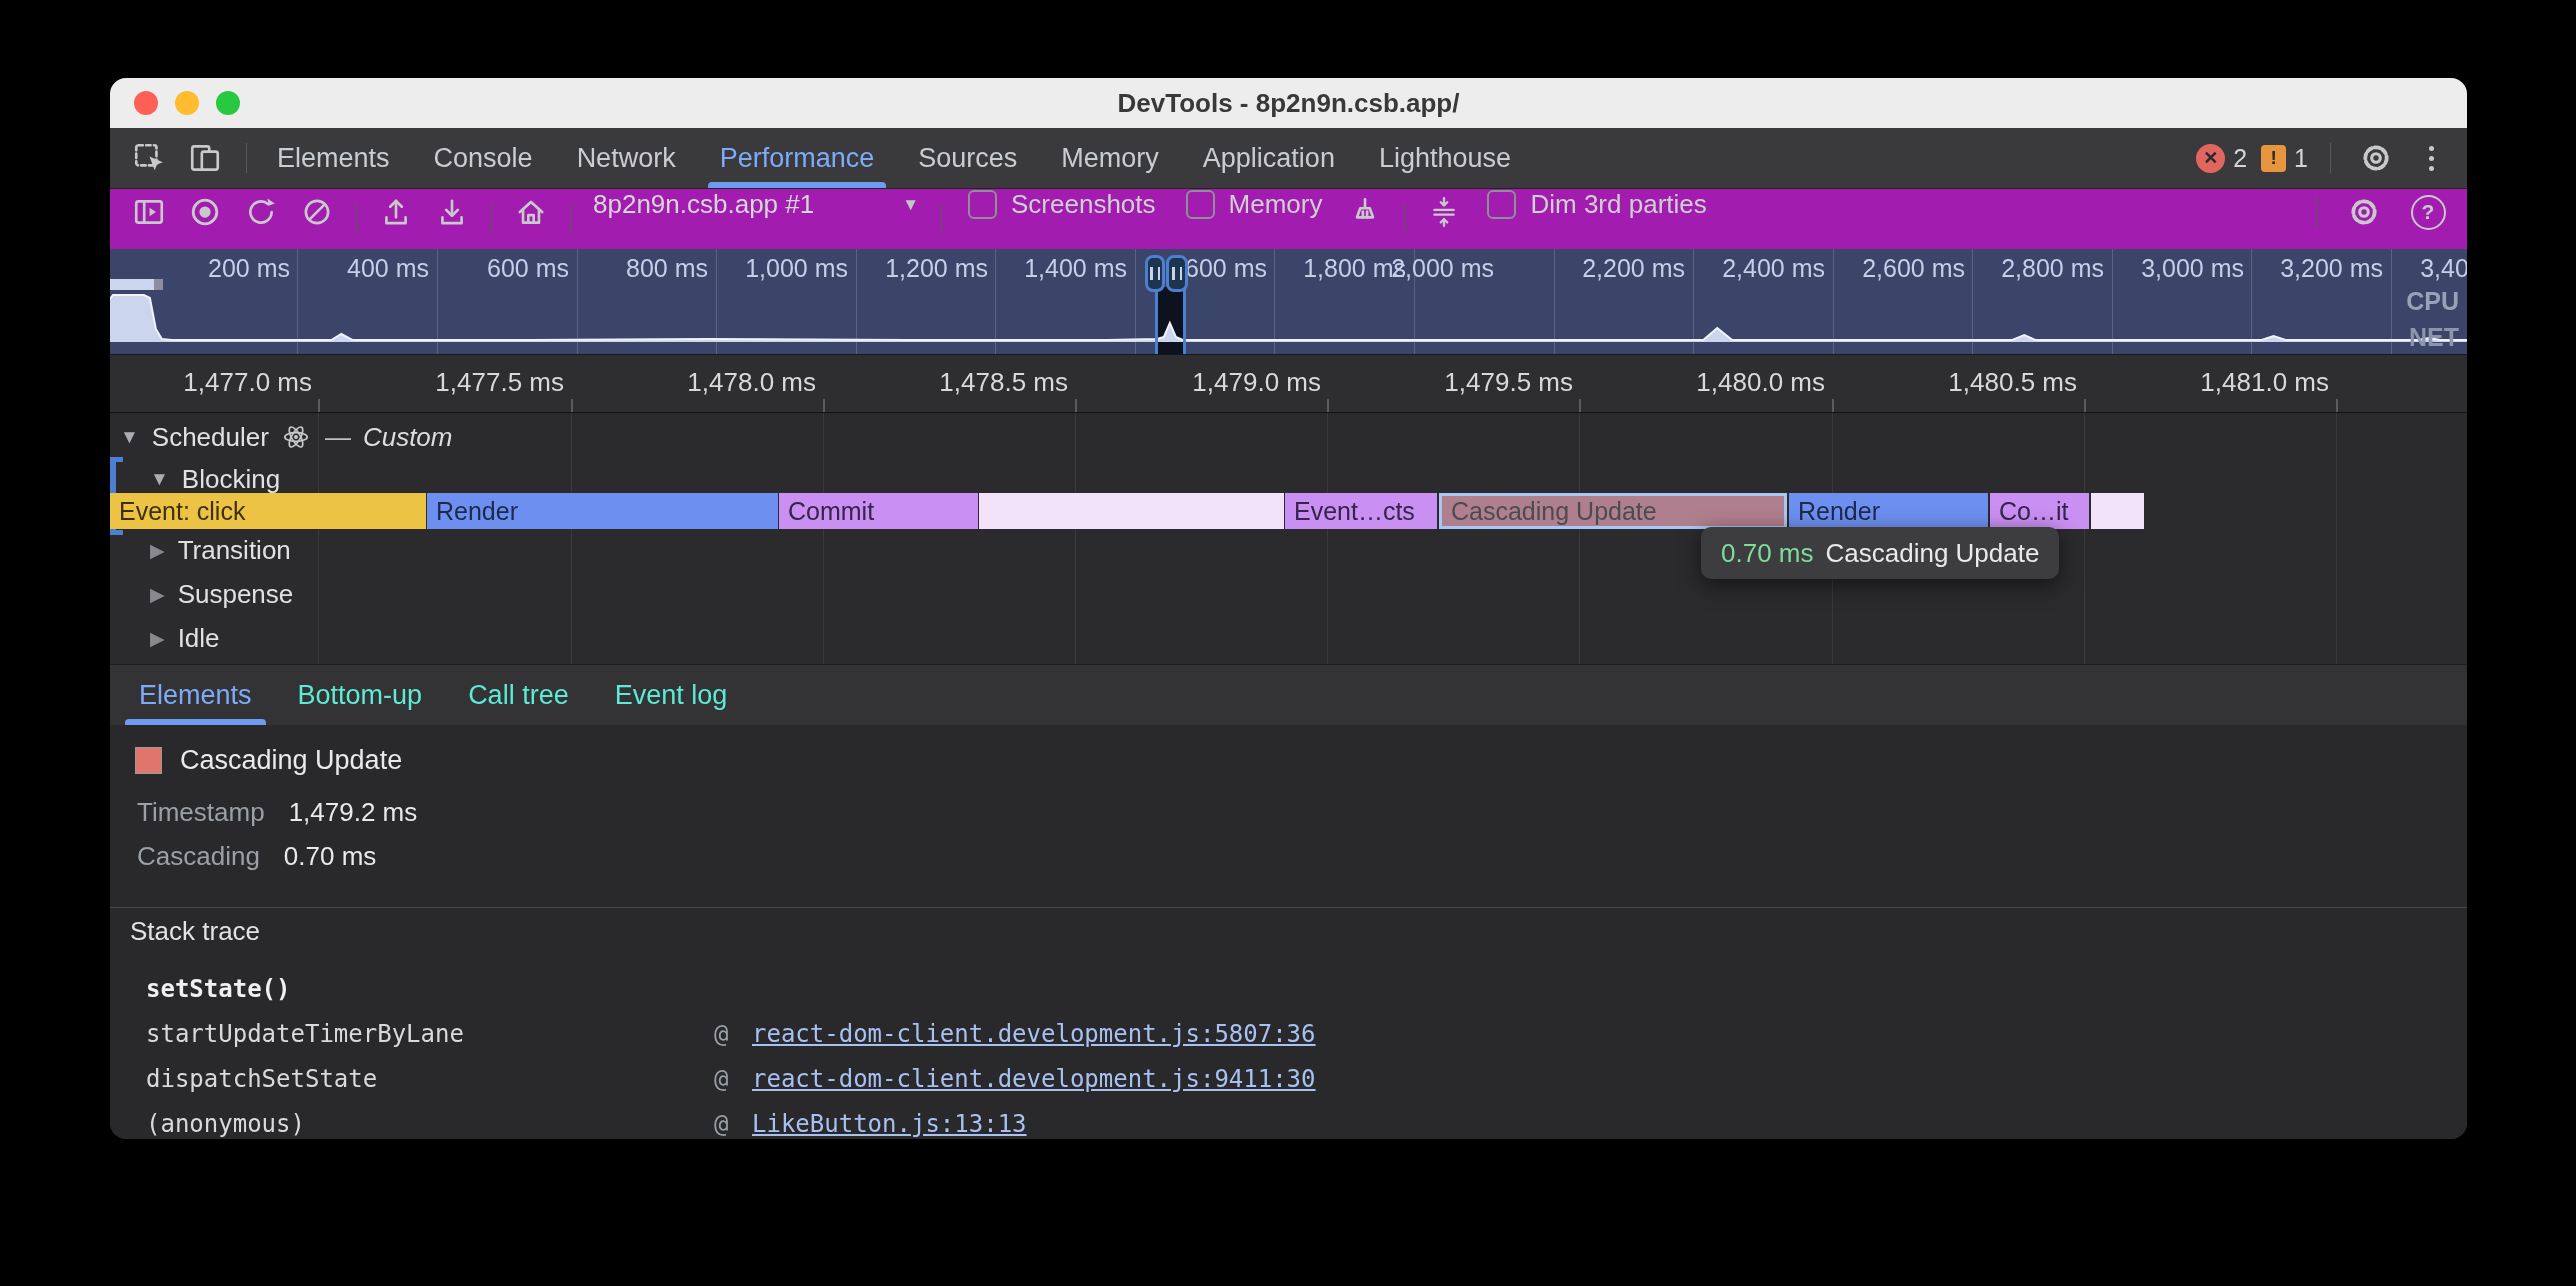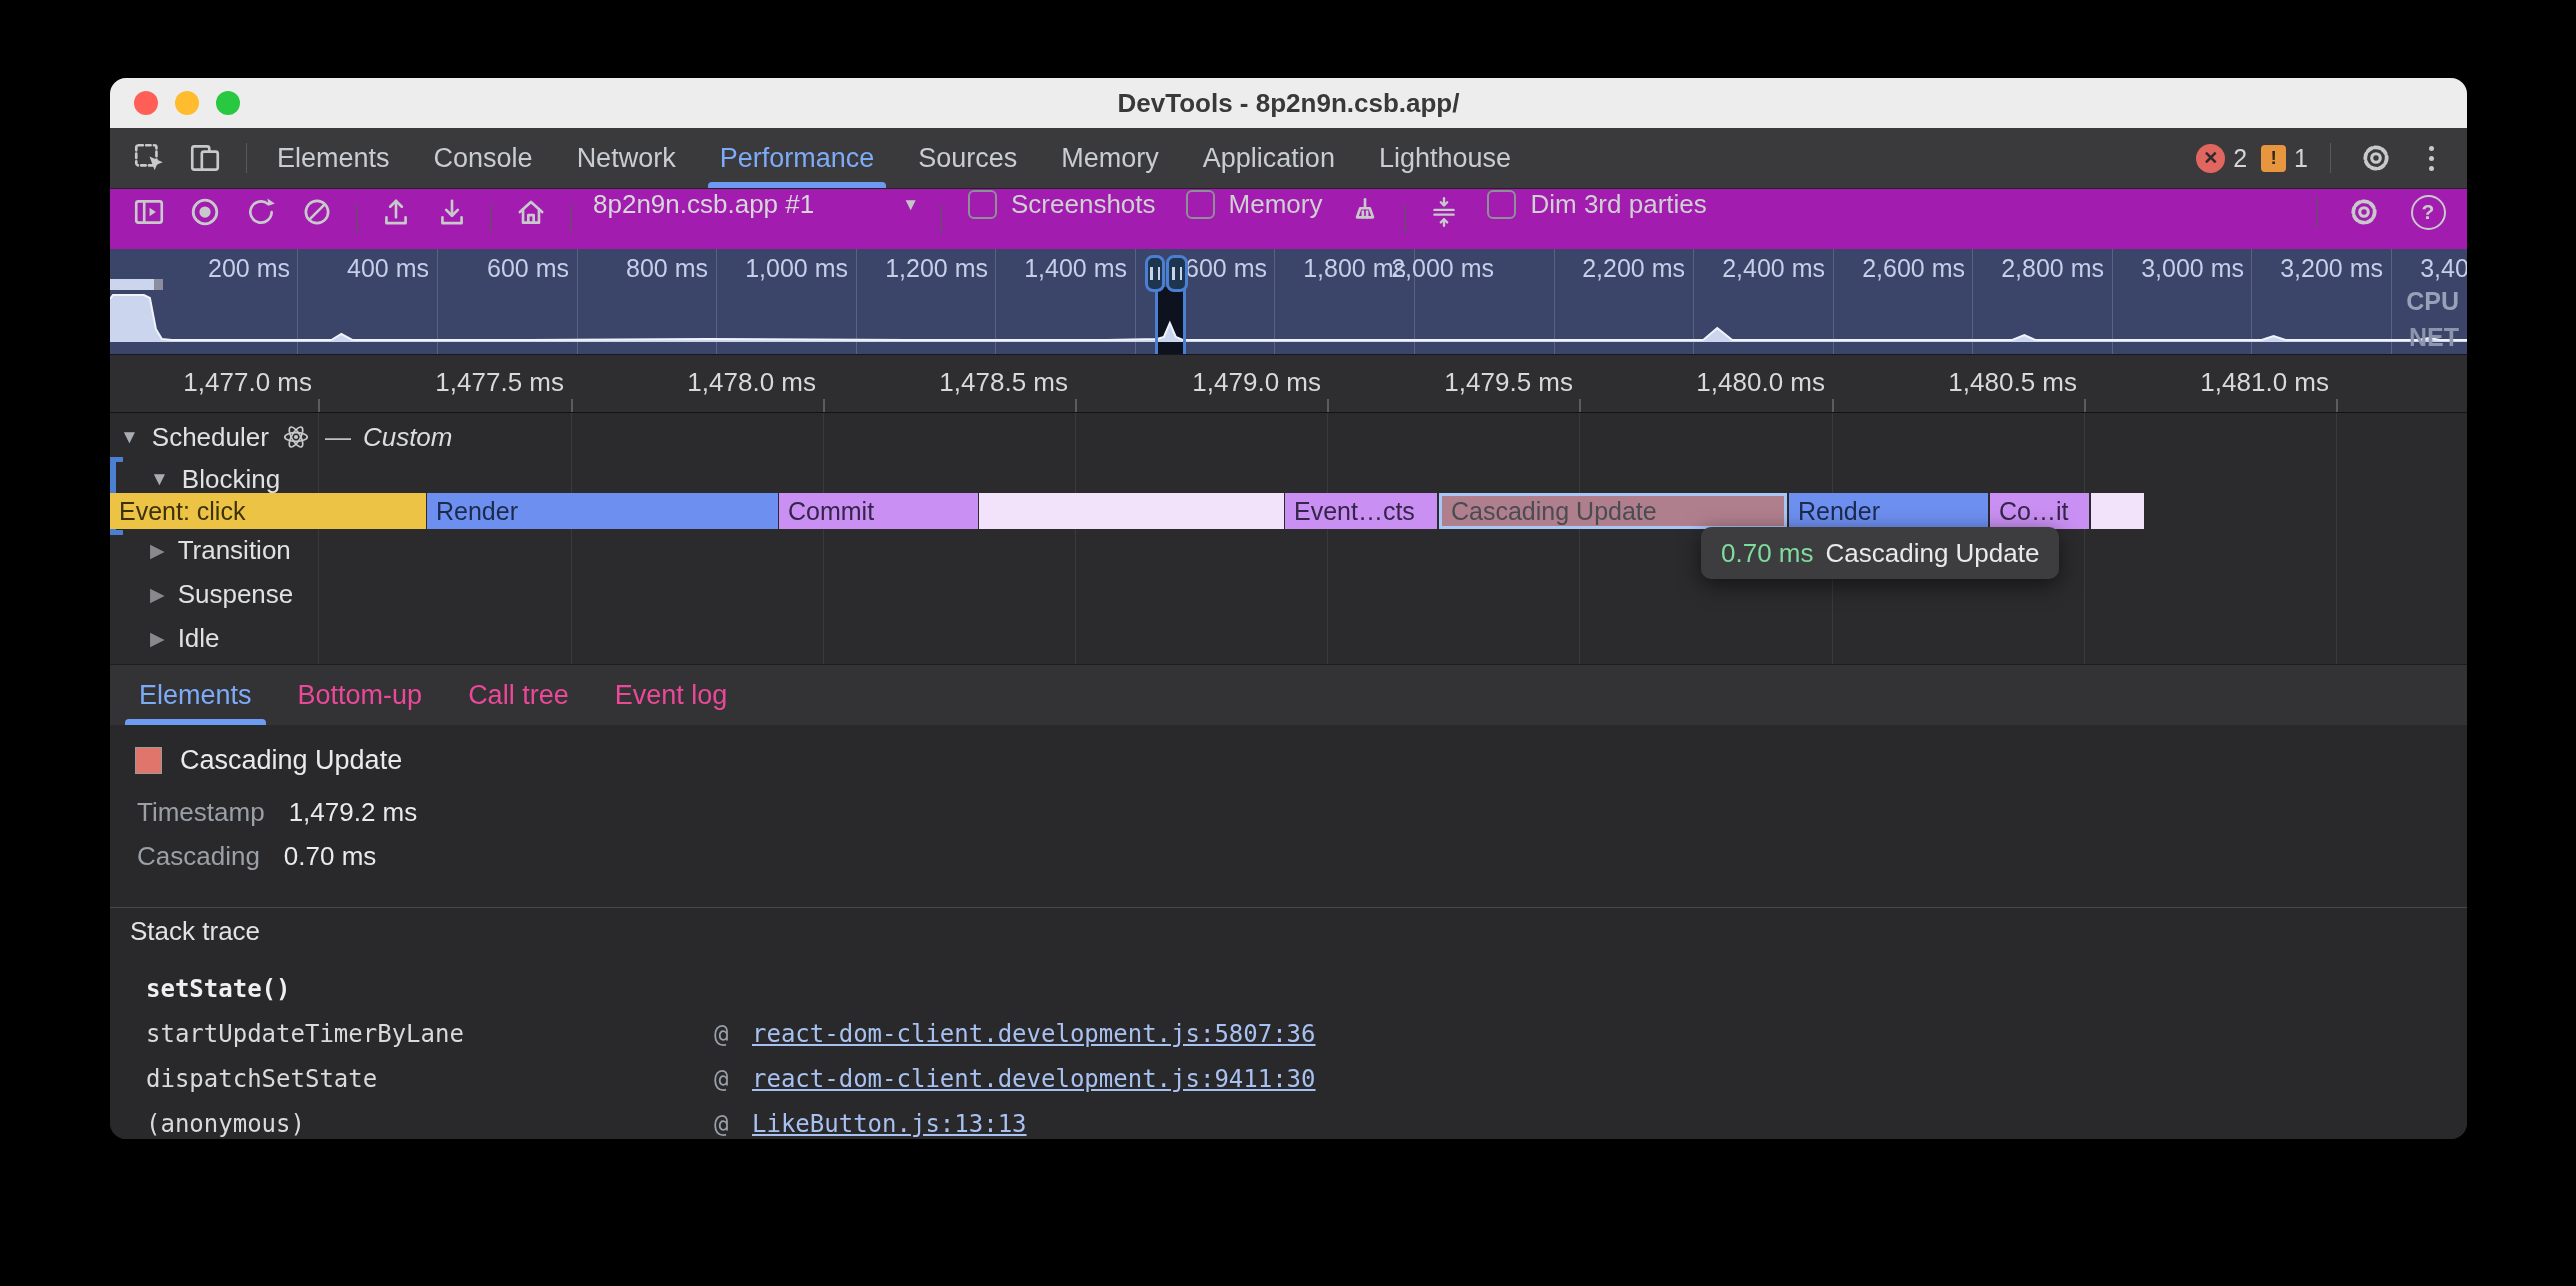--- a/index.html
+++ b/index.html
@@ -81,21 +81,21 @@
   .atom{margin-left:12px;}
   .bars-layer{position:absolute;left:0;top:80px;height:28px;width:100%;}
   .bar{position:absolute;top:0;height:36px;box-sizing:border-box;font-size:25px;line-height:36px;color:#333;padding-left:9px;overflow:hidden;white-space:nowrap;}
   .bar.selected{border:3px solid #a9c7f6;color:#46464c;line-height:30px;}
   .bracket{position:absolute;left:0;top:44px;height:78px;width:13px;border-left:6px solid #4b7fd2;border-top:5px solid #4b7fd2;border-bottom:5px solid #4b7fd2;box-sizing:border-box;}
   .tooltip{position:absolute;left:1591px;top:114px;height:52px;background:#3d3d3f;border-radius:10px;box-shadow:0 6px 22px rgba(0,0,0,.55);display:flex;align-items:center;padding:0 20px;gap:12px;font-size:26px;white-space:nowrap;z-index:9;}
   .tt-dur{color:#7edd9e;}
   .tt-label{color:#eaeaeb;}
   
   .bottom-tabbar{height:60px;background:#333336;border-top:1px solid #1d1d1f;display:flex;align-items:stretch;padding-left:6px;flex:none;}
-  .bottom-tab{display:flex;align-items:center;padding:0 23px;font-size:27px;color:#ec4899;position:relative;}
+  .bottom-tab{display:flex;align-items:center;padding:0 23px;font-size:27px;color:#5eead4;position:relative;}
   .bottom-tab.active{color:#7eabf8;}
   .bottom-tab.active::after{content:"";position:absolute;left:9px;right:9px;bottom:0;height:6px;background:#6d9bf2;border-radius:4px 4px 0 0;}
   
   .summary{flex:1;background:#29292b;position:relative;font-size:26px;}
   .sum-title-row{position:absolute;left:25px;top:20px;display:flex;align-items:center;gap:18px;}
   .swatch{width:27px;height:27px;border:1.5px solid #9a9a9a;box-sizing:border-box;}
   .sum-title{color:#eaeaeb;font-size:27px;}
   .sum-field{position:absolute;left:27px;display:flex;gap:24px;align-items:center;}
   .sum-field .f-label{color:#9aa0a6;}
   .sum-field .f-value{color:#eaeaeb;}

